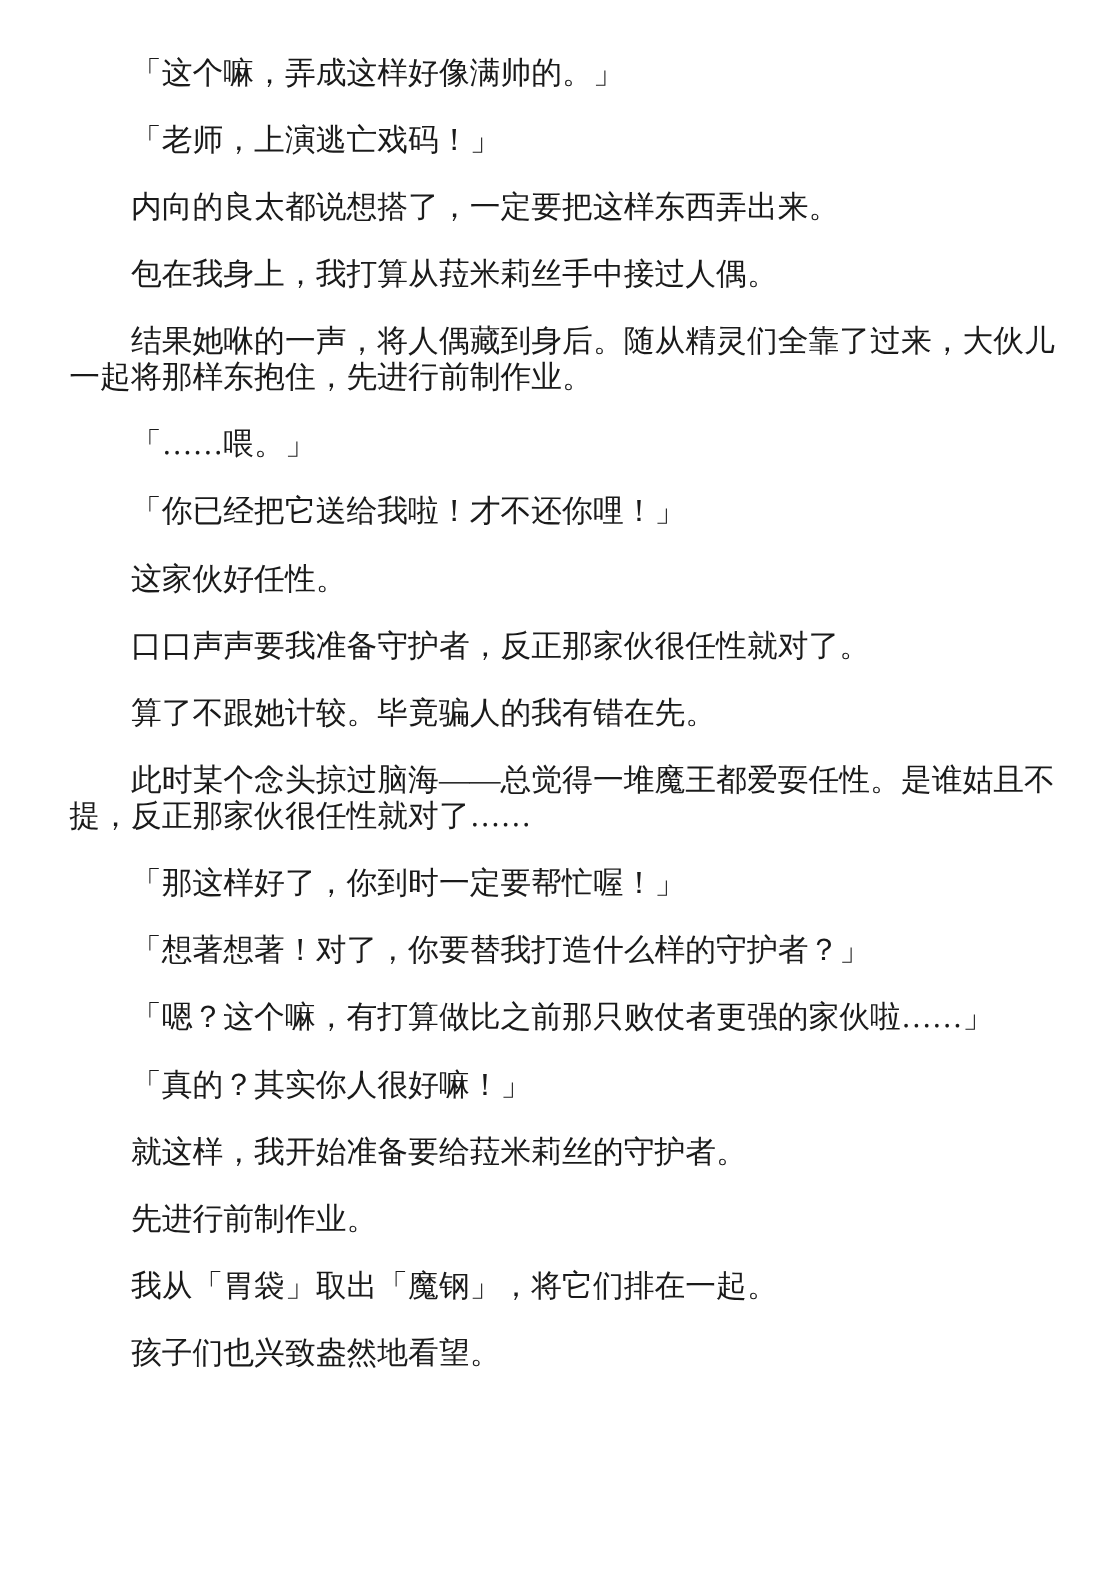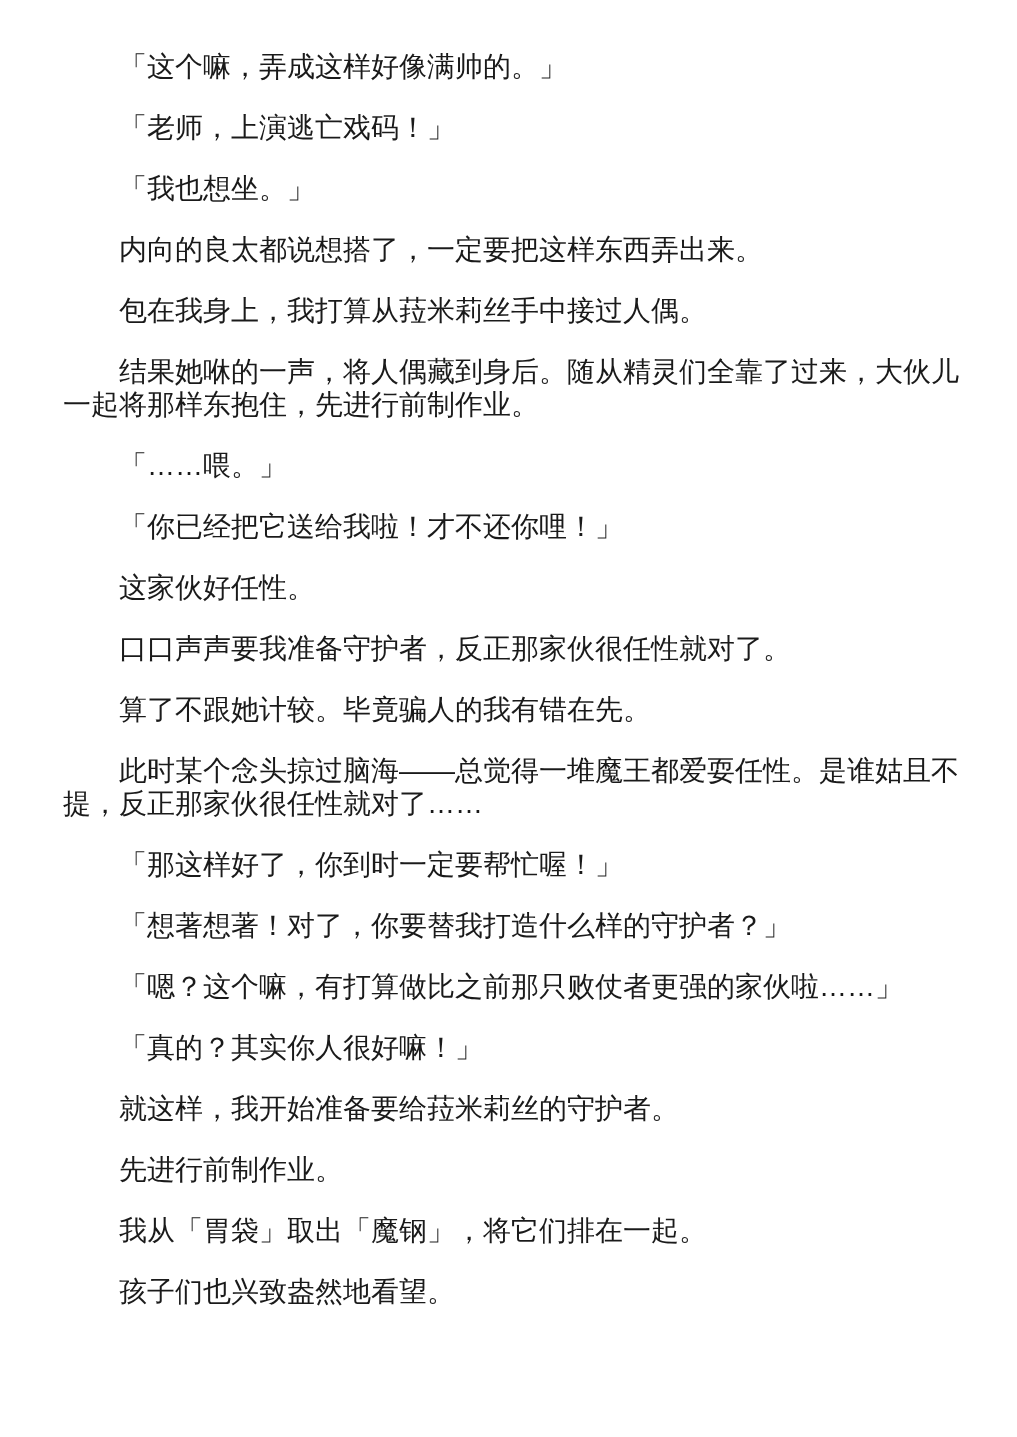--- a/index.html
+++ b/index.html
@@ -12,38 +12,37 @@
     height: 1437px;
     overflow: hidden;
   }
   .page {
     box-sizing: border-box;
     width: 1017px;
     height: 1437px;
     padding: 50px 58px 0 63px;
     background: #ffffff;
     color: #1a1a1a;
-    font-family: Liberation Sans, sans-serif;
+    font-family: Liberation Serif, serif;
     font-size: 28px;
     line-height: 33px;
     text-align: justify;
   }
   .page p {
     margin: 0 0 28px 0;
     text-indent: 2em;
     word-break: break-all;
   }
 </style>
 </head>
 <body>
 
 <main class="page">
   <p>「这个嘛，弄成这样好像满帅的。」</p>
   <p>「老师，上演逃亡戏码！」</p>
-  <p>「我也想坐。」</p>
   <p>内向的良太都说想搭了，一定要把这样东西弄出来。</p>
   <p>包在我身上，我打算从菈米莉丝手中接过人偶。</p>
   <p>结果她咻的一声，将人偶藏到身后。随从精灵们全靠了过来，大伙儿一起将那样东抱住，先进行前制作业。</p>
   <p>「……喂。」</p>
   <p>「你已经把它送给我啦！才不还你哩！」</p>
   <p>这家伙好任性。</p>
   <p>口口声声要我准备守护者，反正那家伙很任性就对了。</p>
   <p>算了不跟她计较。毕竟骗人的我有错在先。</p>
   <p>此时某个念头掠过脑海——总觉得一堆魔王都爱耍任性。是谁姑且不提，反正那家伙很任性就对了……</p>
   <p>「那这样好了，你到时一定要帮忙喔！」</p>

